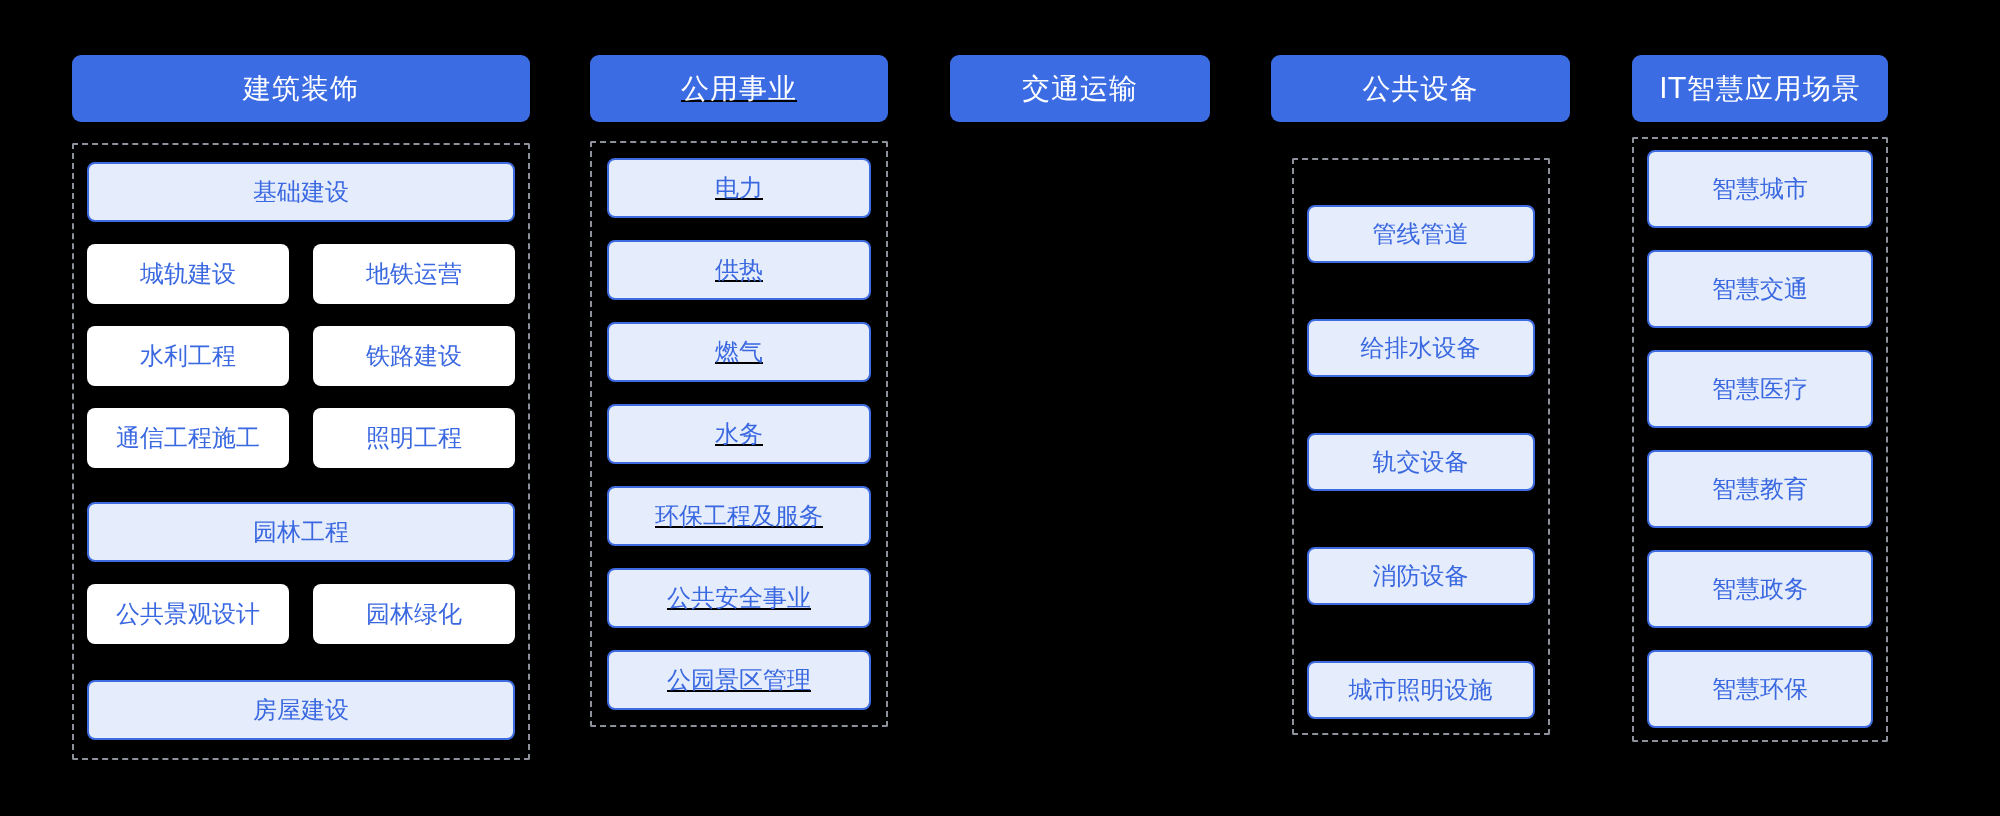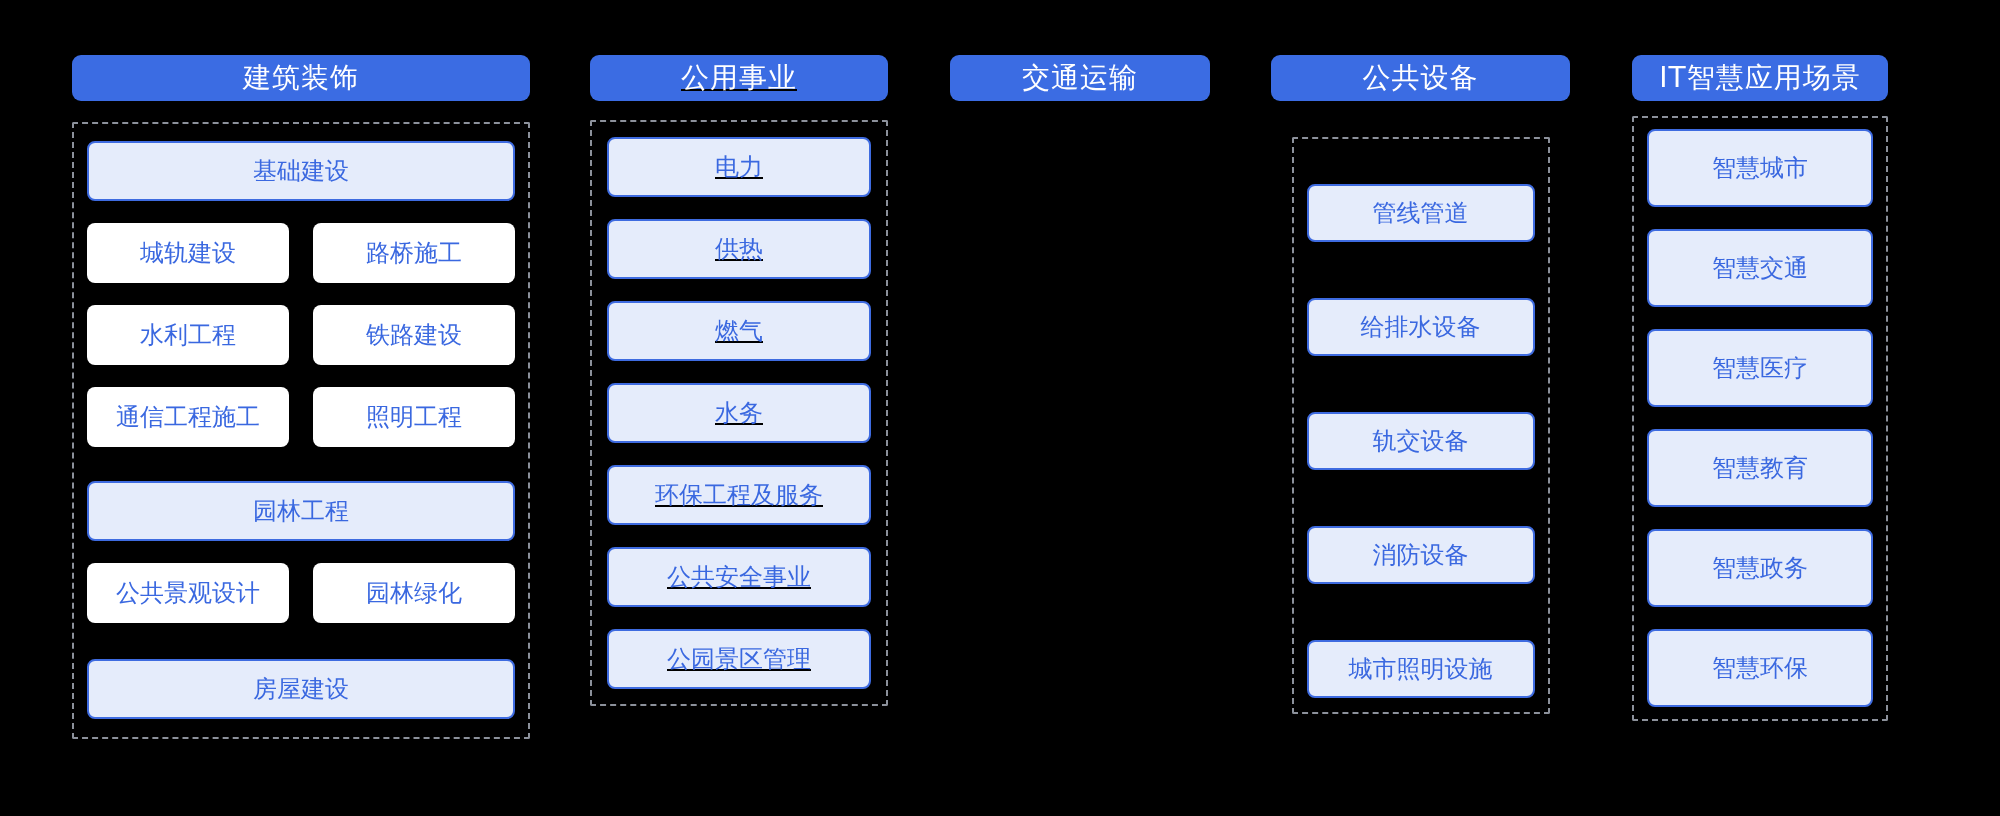--- a/index.html
+++ b/index.html
@@ -16,21 +16,21 @@
     overflow: hidden;
   }
   .col { position: absolute; top: 55px; }
   .col1 { left: 72px;  width: 458px; }
   .col2 { left: 590px; width: 298px; text-decoration: underline; }
   .col3 { left: 950px; width: 260px; }
   .col4 { left: 1271px; width: 299px; }
   .col5 { left: 1632px; width: 256px; text-align: center; }
 
   .header {
-    height: 46px;
+    height: 67px;
     background: var(--header-bg, #3B6CE3);
     border-radius: 9px;
     color: var(--header-text, #FFFFFF);
     display: flex;
     align-items: center;
     justify-content: center;
     font-size: 28px;
     letter-spacing: 1px;
   }
 
@@ -88,21 +88,21 @@
 </head>
 <body>
 
 <div class="canvas">
 
   <div class="col col1">
     <div class="header">建筑装饰</div>
     <div class="panel">
       <div class="item light full">基础建设</div>
       <div class="item white">城轨建设</div>
-      <div class="item white">路桥施工</div>
+      <div class="item white">地铁运营</div>
       <div class="item white">水利工程</div>
       <div class="item white">铁路建设</div>
       <div class="item white">通信工程施工</div>
       <div class="item white">照明工程</div>
       <div class="item light full gap-sm">园林工程</div>
       <div class="item white">公共景观设计</div>
       <div class="item white">园林绿化</div>
       <div class="item light full gap-md">房屋建设</div>
     </div>
   </div>

